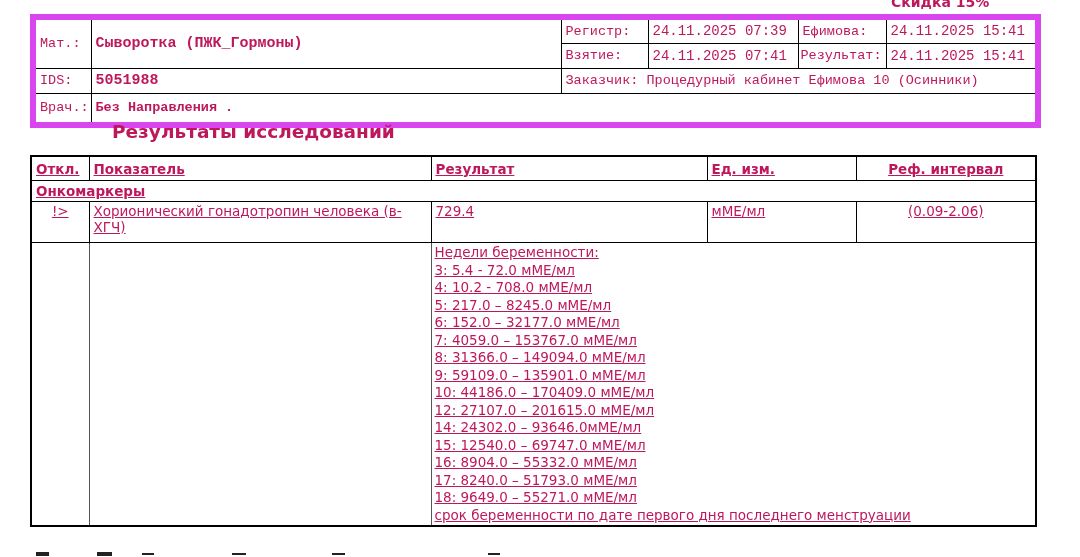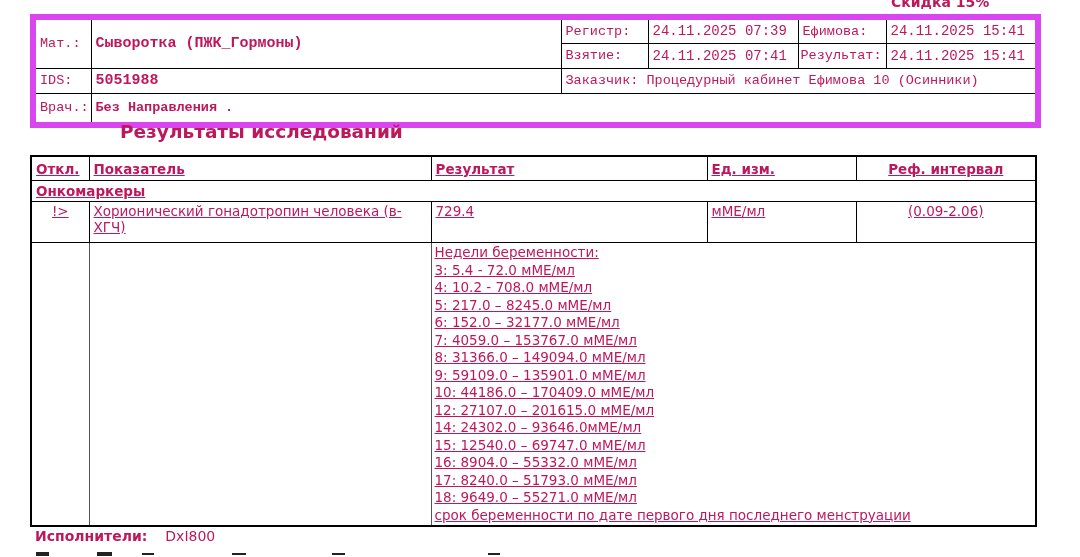--- a/index.html
+++ b/index.html
@@ -22,21 +22,21 @@
     border:6px solid #d946ef;
     font-family:Liberation Mono, monospace;
   }
   .info-table td{vertical-align:middle;}
   .lbl{font-size:13.5px;}
   .bold15{font-weight:bold; font-size:15px;}
   .bold13{font-weight:bold; font-size:13.5px;}
   .dateval{font-size:14px; white-space:nowrap;}
   
   .res-title{
-    position:absolute; left:120px; top:121px;
+    position:absolute; left:112px; top:121px;
     font-weight:bold; font-size:18.5px;
   }
   
   .res-table{
     position:absolute; left:30px; top:155px; width:1005px;
     border:2px solid #000;
   }
   .res-table td{vertical-align:top;text-decoration:underline;}
   .res-table .hdr td{font-weight:bold; height:21px; vertical-align:middle;}
   .res-table .section-row td{
@@ -153,23 +153,20 @@
 14: 24302.0 – 93646.0мМЕ/мл
 15: 12540.0 – 69747.0 мМЕ/мл
 16: 8904.0 – 55332.0 мМЕ/мл
 17: 8240.0 – 51793.0 мМЕ/мл
 18: 9649.0 – 55271.0 мМЕ/мл
 срок беременности по дате первого дня последнего менструации</td>
     </tr>
   </tbody>
     </table>
 
-  <div class="executors">
-    <span class="elabel">Исполнители:</span><span class="evalue">DxI800</span>
-  </div>
 
   <div class="cut-marks">
     <i class="m1"></i>
       <i class="m2"></i>
       <i class="m3"></i>
       <i class="m4"></i>
       <i class="m5"></i>
       <i class="m6"></i>
   </div>
 

